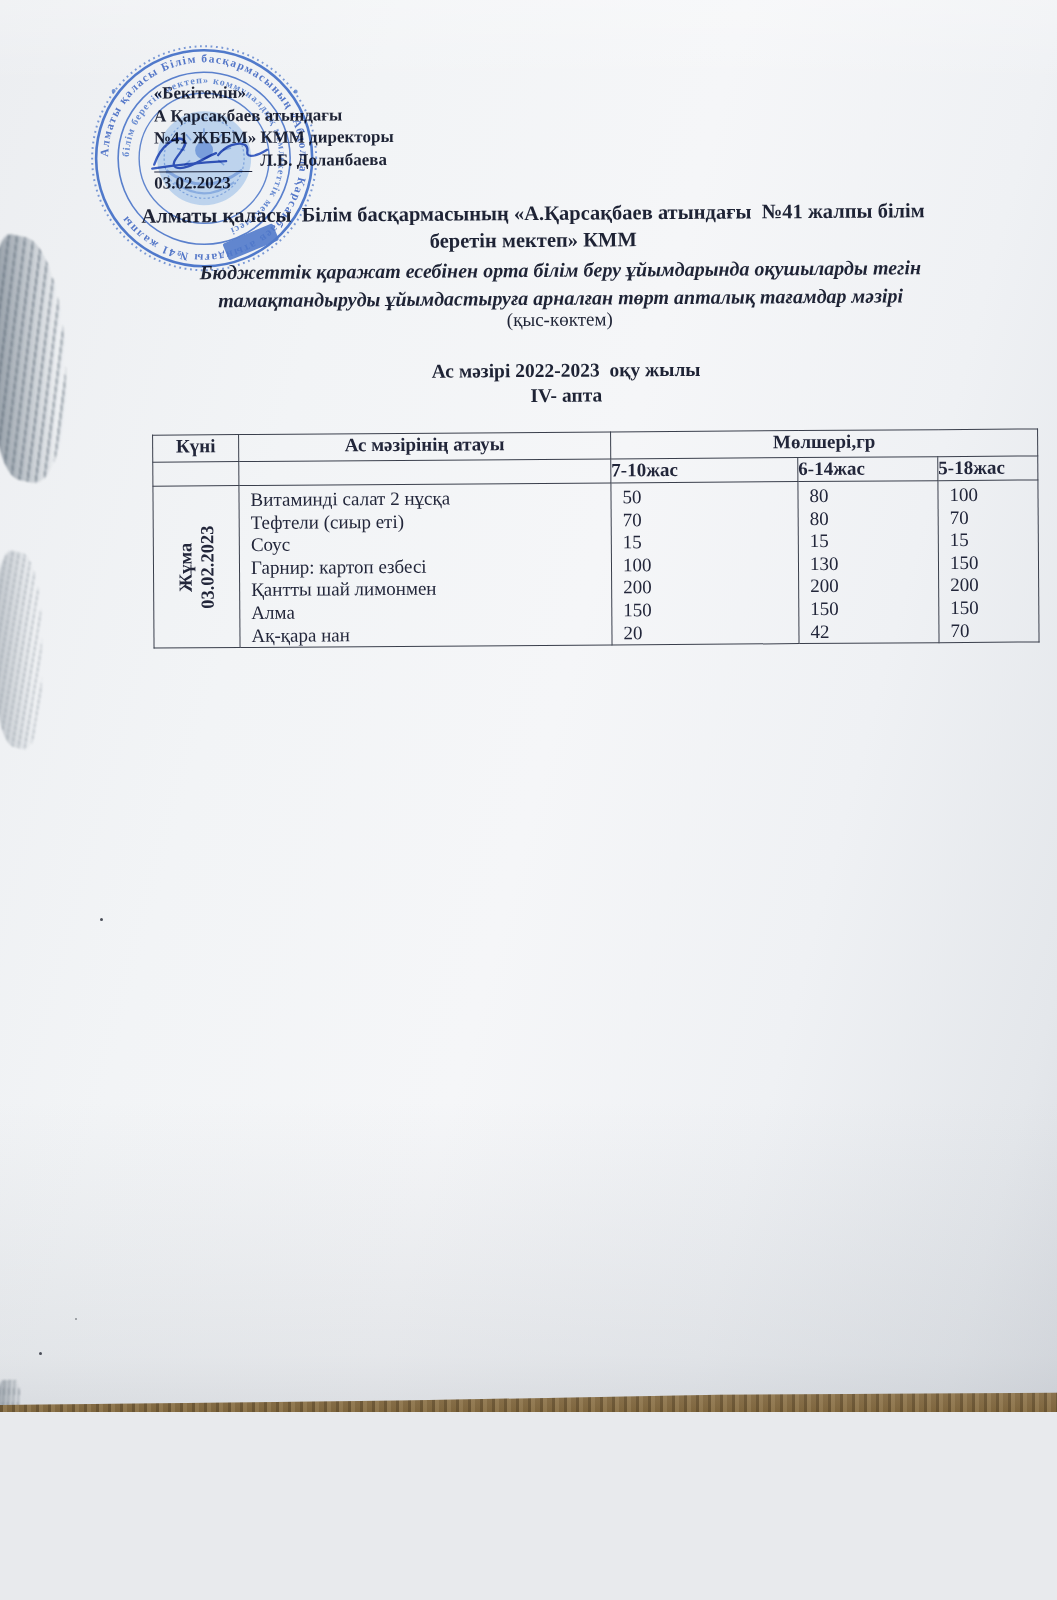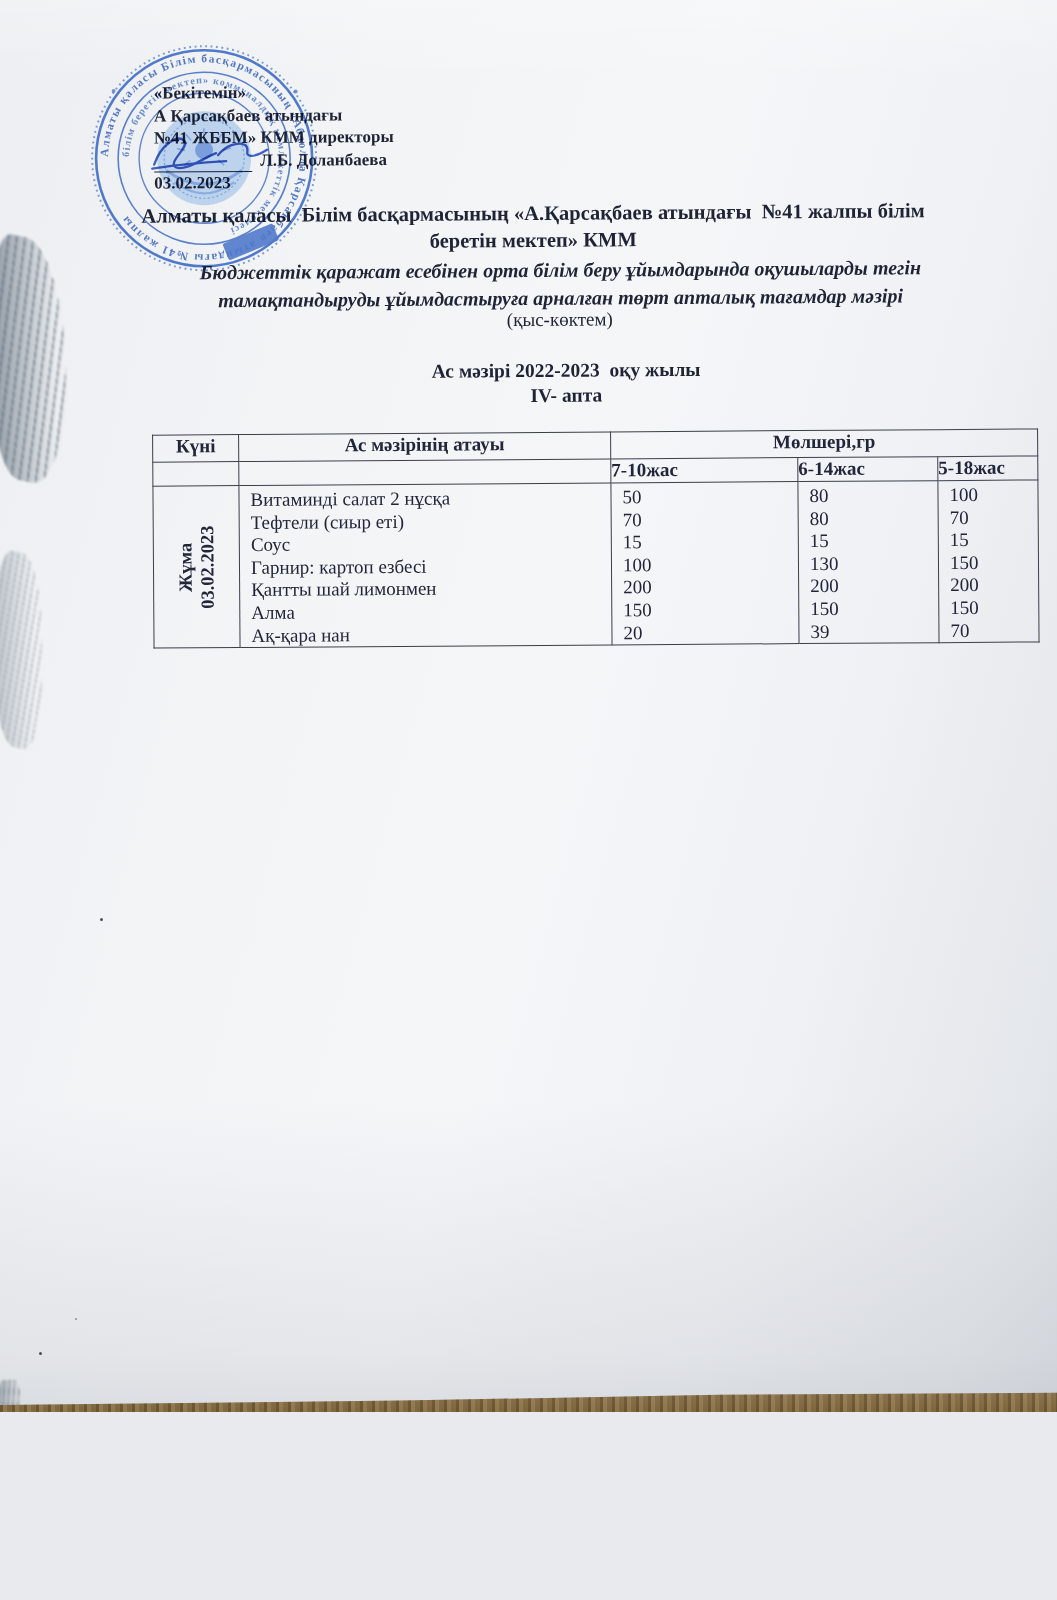--- a/index.html
+++ b/index.html
@@ -163,21 +163,21 @@
             </div>
           </td>
           <td>
             <div class="lines">
               <div class="tline" data-bind="table.rows.0.a2">80</div>
               <div class="tline" data-bind="table.rows.1.a2">80</div>
               <div class="tline" data-bind="table.rows.2.a2">15</div>
               <div class="tline" data-bind="table.rows.3.a2">130</div>
               <div class="tline" data-bind="table.rows.4.a2">200</div>
               <div class="tline" data-bind="table.rows.5.a2">150</div>
-              <div class="tline" data-bind="table.rows.6.a2">39</div>
+              <div class="tline" data-bind="table.rows.6.a2">42</div>
             </div>
           </td>
           <td>
             <div class="lines">
               <div class="tline" data-bind="table.rows.0.a3">100</div>
               <div class="tline" data-bind="table.rows.1.a3">70</div>
               <div class="tline" data-bind="table.rows.2.a3">15</div>
               <div class="tline" data-bind="table.rows.3.a3">150</div>
               <div class="tline" data-bind="table.rows.4.a3">200</div>
               <div class="tline" data-bind="table.rows.5.a3">150</div>

